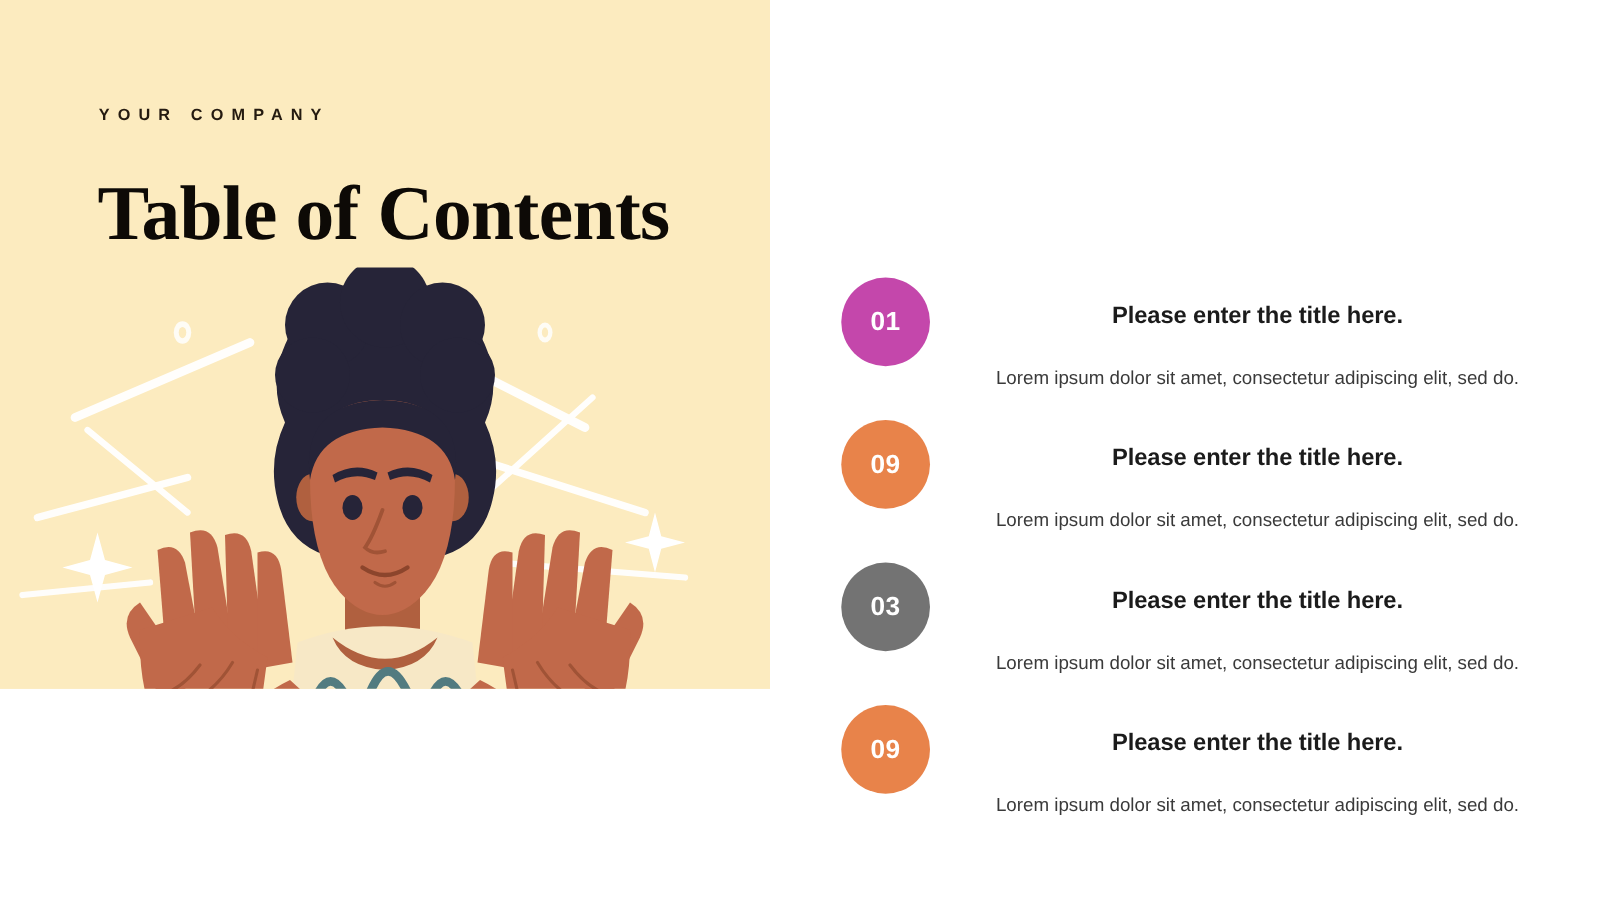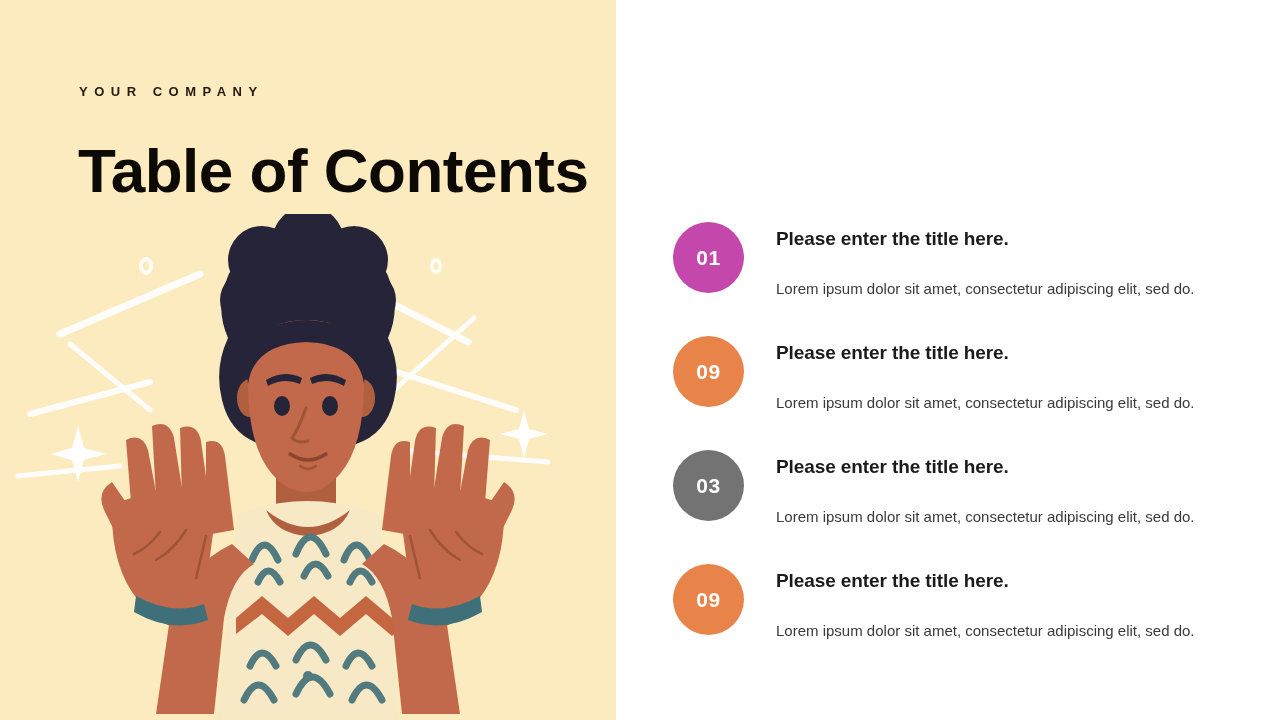--- a/index.html
+++ b/index.html
@@ -4,31 +4,31 @@
 <style>
   html,body{margin:0;padding:0;}
   body{
     width:1280px;height:720px;overflow:hidden;background:#ffffff;
     font-family:"Liberation Sans", sans-serif;
   }
   .slide{position:relative;width:1280px;height:720px;background:#ffffff;}
 
   
   .left-panel{
-    position:absolute;left:0;top:0;width:616px;height:720px;
+    position:absolute;left:0;top:0;width:616px;height:551px;
     background:#fcebbf;overflow:hidden;
   }
   .eyebrow{
     position:absolute;left:79px;top:84px;
     font-size:13px;letter-spacing:6.5px;font-weight:600;
     color:#241a10;white-space:nowrap;
   }
   .slide-title{
     position:absolute;left:78px;top:140px;
-    font-family:Liberation Sans, sans-serif;
+    font-family:Liberation Serif, serif;
     font-size:62px;font-weight:700;color:#0d0a06;
     letter-spacing:-0.5px;white-space:nowrap;line-height:1.0;
   }
   .illustration{
     position:absolute;left:0;top:214px;width:616px;height:506px;
   }
   .illustration svg{display:block;width:100%;height:100%;}
 
   
   .toc-list{
@@ -36,21 +36,21 @@
   }
   .toc-item{
     position:relative;height:71px;margin-bottom:43px;
   }
   .toc-item:last-child{margin-bottom:0;}
   .badge{
     position:absolute;left:0;top:0;width:71px;height:71px;border-radius:50%;
     display:flex;align-items:center;justify-content:center;
     color:#ffffff;font-size:21px;font-weight:700;letter-spacing:0.5px;
   }
-  .toc-text{position:absolute;left:103px;top:6px;width:460px;}
+  .toc-text{position:absolute;left:103px;top:20px;width:460px;text-align:center;}
   .toc-title{
     font-size:19px;font-weight:700;color:#1b1b1b;
     letter-spacing:-0.1px;line-height:1.2;white-space:nowrap;
   }
   .toc-desc{
     margin-top:28px;font-size:15px;font-weight:400;color:#3a3a3a;
     line-height:1.3;white-space:nowrap;
   }
 </style>
 </head>

